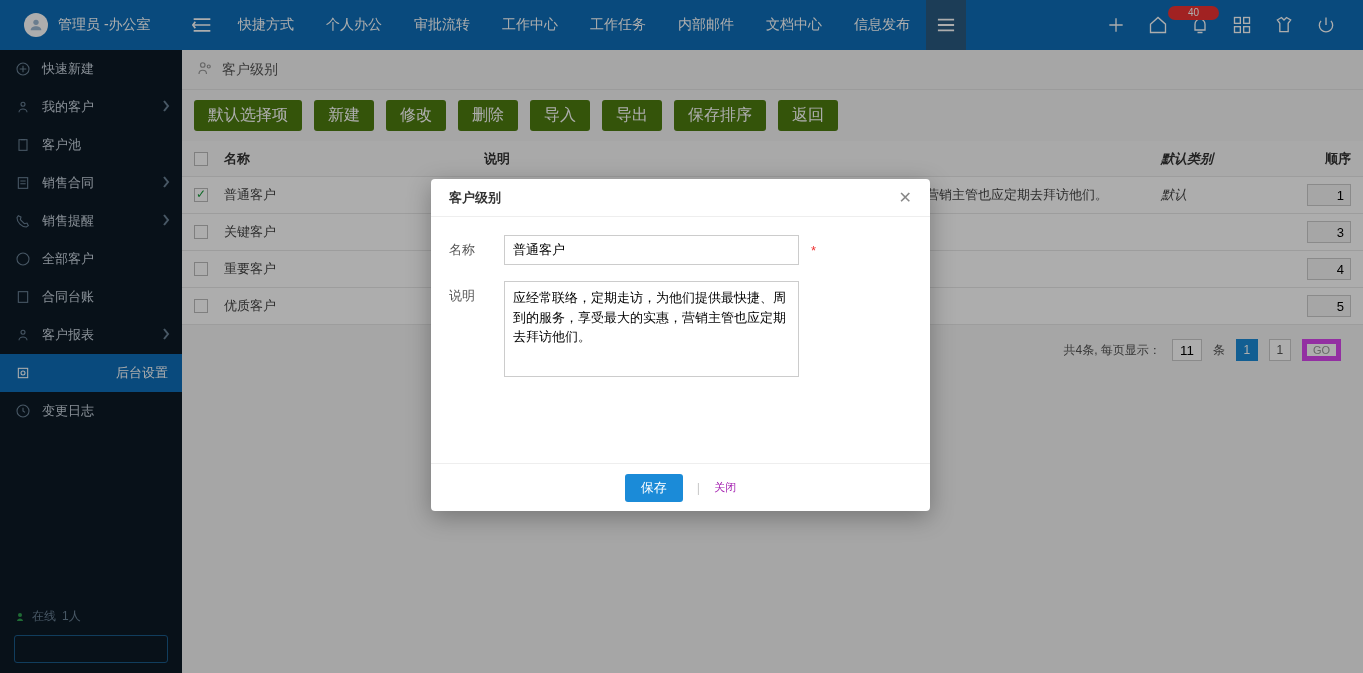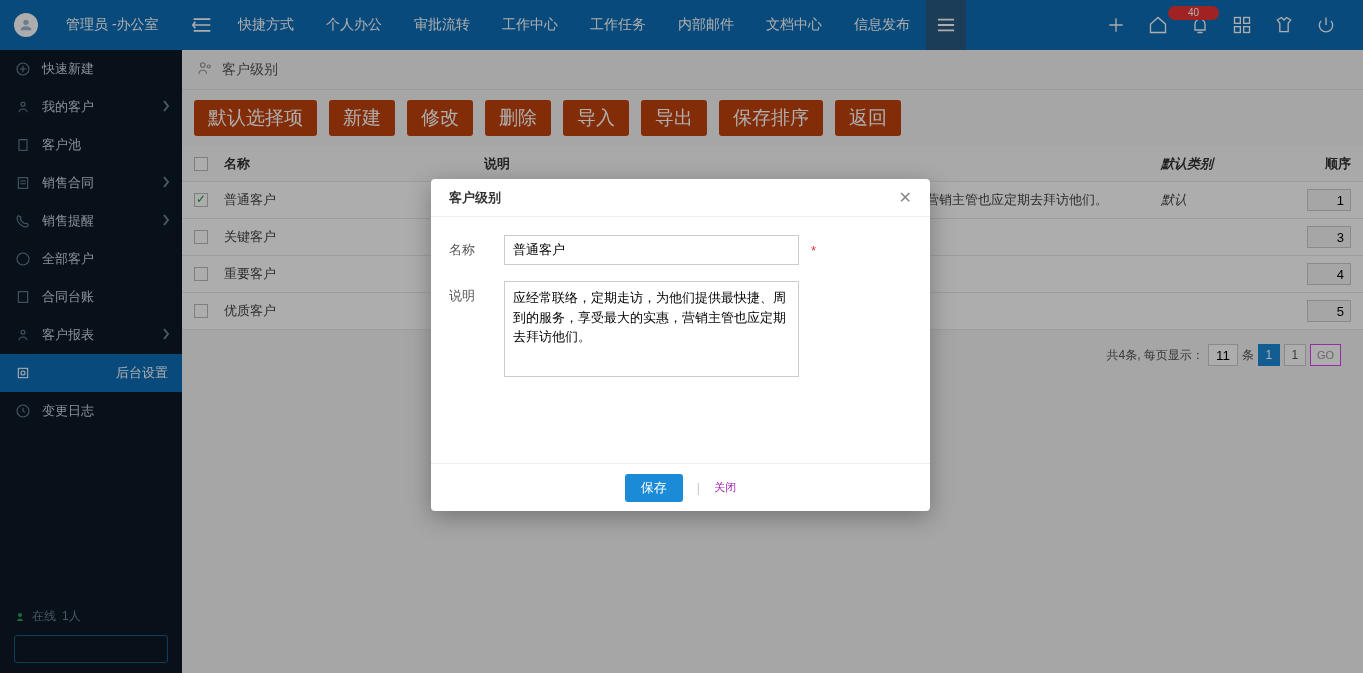--- a/index.html
+++ b/index.html
@@ -1,20 +1,20 @@
 <!DOCTYPE html>
 <html><head>
 <meta charset="utf-8">
 <style>
 * { margin: 0; padding: 0; box-sizing: border-box; }
 body { font-family: "Microsoft YaHei", Arial, sans-serif; font-size: 13px; color: #333; background: #fff; width: 1363px; height: 673px; overflow: hidden; position: relative; }
 
 
 .header { height: 50px; background: #0e6eb8; display: flex; align-items: center; color: #fff; }
-.header-left { display: flex; align-items: center; gap: 28px; padding-left: 14px; width: 182px; }
+.header-left { display: flex; align-items: center; gap: 10px; padding-left: 24px; width: 182px; }
 .avatar { width: 24px; height: 24px; border-radius: 50%; background: #fff; display: flex; align-items: center; justify-content: center; }
 .avatar svg { width: 16px; height: 16px; fill: #9bb8d3; }
 .user-label { font-size: 14px; color: #fff; }
 .toggle-btn { width: 40px; height: 50px; display: flex; align-items: center; justify-content: center; }
 .toggle-btn svg { width: 20px; height: 16px; stroke: #fff; stroke-width: 2; fill: none; }
 .nav-items { display: flex; align-items: center; height: 100%; }
 .nav-item { padding: 0 16px; height: 50px; display: flex; align-items: center; font-size: 14px; color: #fff; cursor: pointer; font-family: Liberation Mono, monospace; }
 .nav-more { width: 40px; height: 50px; display: flex; align-items: center; justify-content: center; background: #2a5a80; }
 .nav-more svg { width: 18px; height: 14px; stroke: #fff; stroke-width: 2; fill: none; }
 .header-right { margin-left: auto; display: flex; align-items: center; gap: 8px; padding-right: 20px; }
@@ -40,40 +40,40 @@
 .search-box input { flex: 1; background: transparent; border: none; outline: none; color: #c9d4de; font-size: 12px; }
 .search-box svg { width: 14px; height: 14px; stroke: #1a7bc9; stroke-width: 2; fill: none; }
 
 
 .main { position: absolute; left: 182px; right: 0; top: 50px; bottom: 0; background: #f5f5f5; }
 .breadcrumb { height: 40px; background: #f5f5f5; display: flex; align-items: center; padding: 0 14px; gap: 8px; border-bottom: 1px solid #e5e5e5; }
 .breadcrumb .bc-icon svg { width: 18px; height: 18px; stroke: #999; stroke-width: 1.6; fill: none; }
 .breadcrumb-title { font-size: 14px; color: #555; }
 
 .toolbar { padding: 10px 12px; display: flex; gap: 12px; background: #f5f5f5; }
-.tb-btn { background: #c2410c; color: #fff; border: none; padding: 5px 14px; font-size: 19px; border-radius: 3px; cursor: pointer; }
+.tb-btn { background: #4d7c0f; color: #fff; border: none; padding: 5px 14px; font-size: 16px; border-radius: 3px; cursor: pointer; }
 
 .table { background: #fff; }
 .table-head, .table-row { display: flex; align-items: center; border-bottom: 1px solid #e8e8e8; padding: 0 12px; }
 .table-head { height: 36px; font-weight: bold; color: #333; background: #fafafa; }
 .table-row { height: 37px; color: #444; }
 .col-check { width: 30px; display: flex; align-items: center; }
 .col-name { width: 260px; }
 .col-desc { flex: 1; overflow: hidden; text-overflow: ellipsis; white-space: nowrap; padding-right: 16px; }
 .col-default { width: 120px; font-style: italic; }
 .col-order { width: 70px; text-align: right; }
 .order-input { width: 44px; height: 22px; border: 1px solid #ccc; text-align: right; padding-right: 6px; font-size: 13px; background: #f5f5f5; }
 .chk { width: 14px; height: 14px; border: 1px solid #bbb; background: #fff; display: inline-block; position: relative; }
 .chk.checked::after { content: "✓"; position: absolute; left: 1px; top: -2px; font-size: 12px; color: #1b9e3e; }
 
-.pager { display: flex; align-items: center; justify-content: flex-end; padding: 14px 22px; gap: 4px; font-size: 12px; color: #555; }
+.pager { display: flex; align-items: center; justify-content: flex-end; padding: 14px 22px; gap: 11px; font-size: 12px; color: #555; }
 .pager .page-size { width: 30px; height: 22px; border: 1px solid #ccc; text-align: center; }
 .pager .pg { width: 22px; height: 22px; border: 1px solid #ccc; display: flex; align-items: center; justify-content: center; cursor: pointer; background: #fff; }
 .pager .pg.cur { background: #1b8bd8; color: #fff; border-color: #1b8bd8; }
-.pager .go { height: 22px; padding: 0 6px; border: 1px solid #d946ef; background: #fff; cursor: pointer; color: #999; font-size: 11px; }
+.pager .go { height: 22px; padding: 0 6px; border: 5px solid #d946ef; background: #fff; cursor: pointer; color: #999; font-size: 11px; }
 
 
 .overlay { position: absolute; left: 0; top: 0; right: 0; bottom: 0; background: rgba(0,0,0,0.32); }
 .modal { position: absolute; left: 431px; top: 179px; width: 499px; background: #fff; border-radius: 4px; box-shadow: 0 6px 24px rgba(0,0,0,0.3); display: flex; flex-direction: column; }
 .modal-head { height: 38px; display: flex; align-items: center; justify-content: space-between; padding: 0 18px; border-bottom: 1px solid #eee; }
 .modal-title { font-size: 13px; font-weight: bold; color: #333; }
 .modal-close { cursor: pointer; font-size: 16px; color: #888; }
 .modal-body { padding: 18px 18px 10px 18px; }
 .form-row { display: flex; align-items: flex-start; margin-bottom: 16px; }
 .form-label { width: 55px; padding-top: 6px; color: #555; font-size: 13px; }

